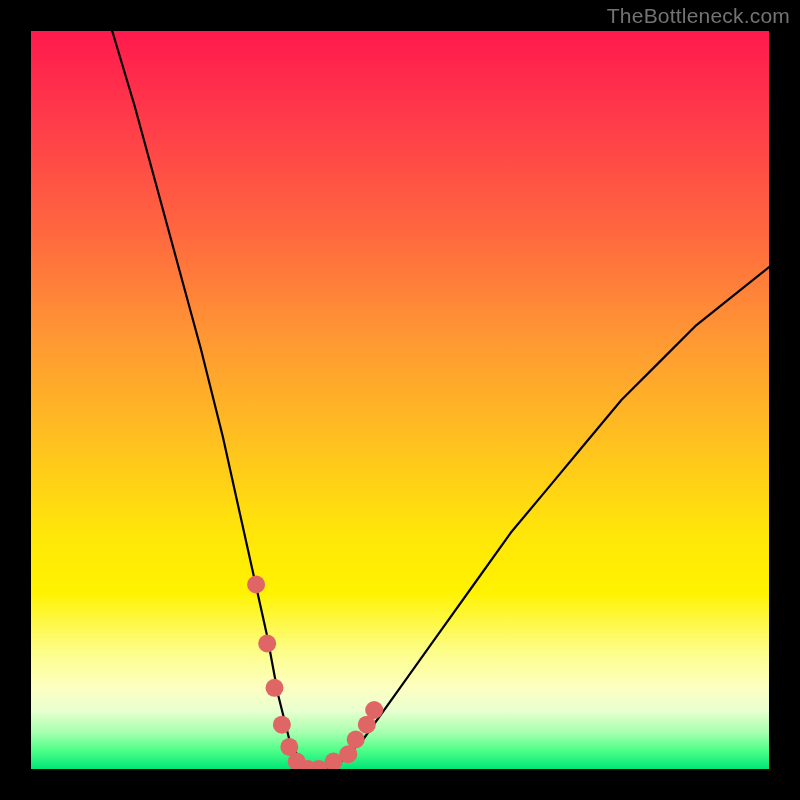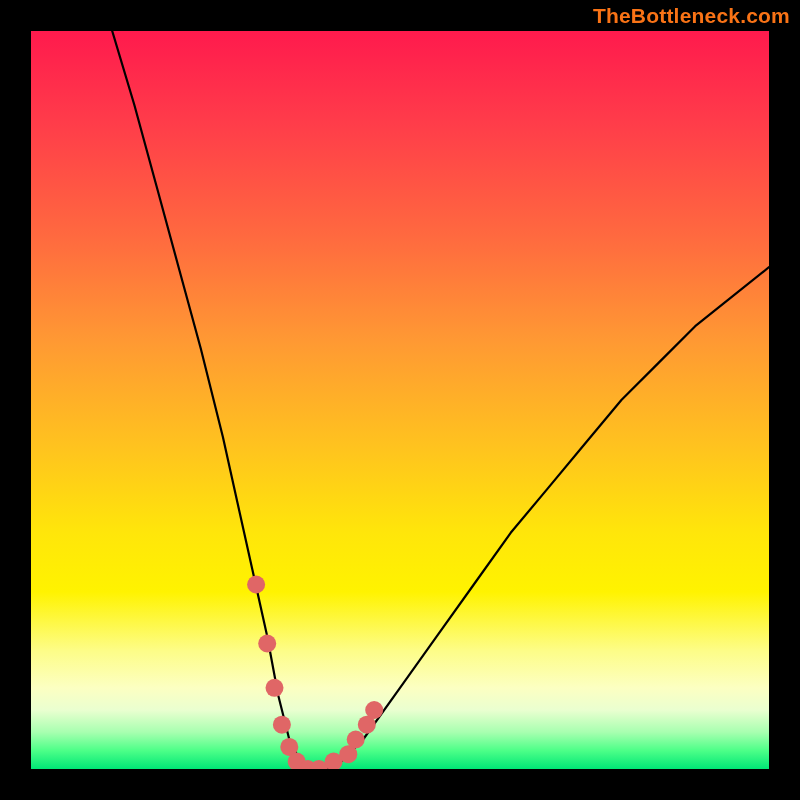--- a/index.html
+++ b/index.html
@@ -36,23 +36,23 @@
       #eaffd0 92%,
       #a8ffb0 95%,
       #4dff88 97.5%,
       #00e676 100%
     );
   }
   .watermark {
     position: absolute;
     top: 4px;
     right: 10px;
-    color: #f97316;
+    color: #737373;
     font-size: 21px;
-    font-weight: 700;
+    font-weight: 400;
     letter-spacing: 0.2px;
     z-index: 5;
     pointer-events: none;
   }
   svg.plot {
     position: absolute;
     inset: 0;
     width: 100%;
     height: 100%;
     z-index: 3;

